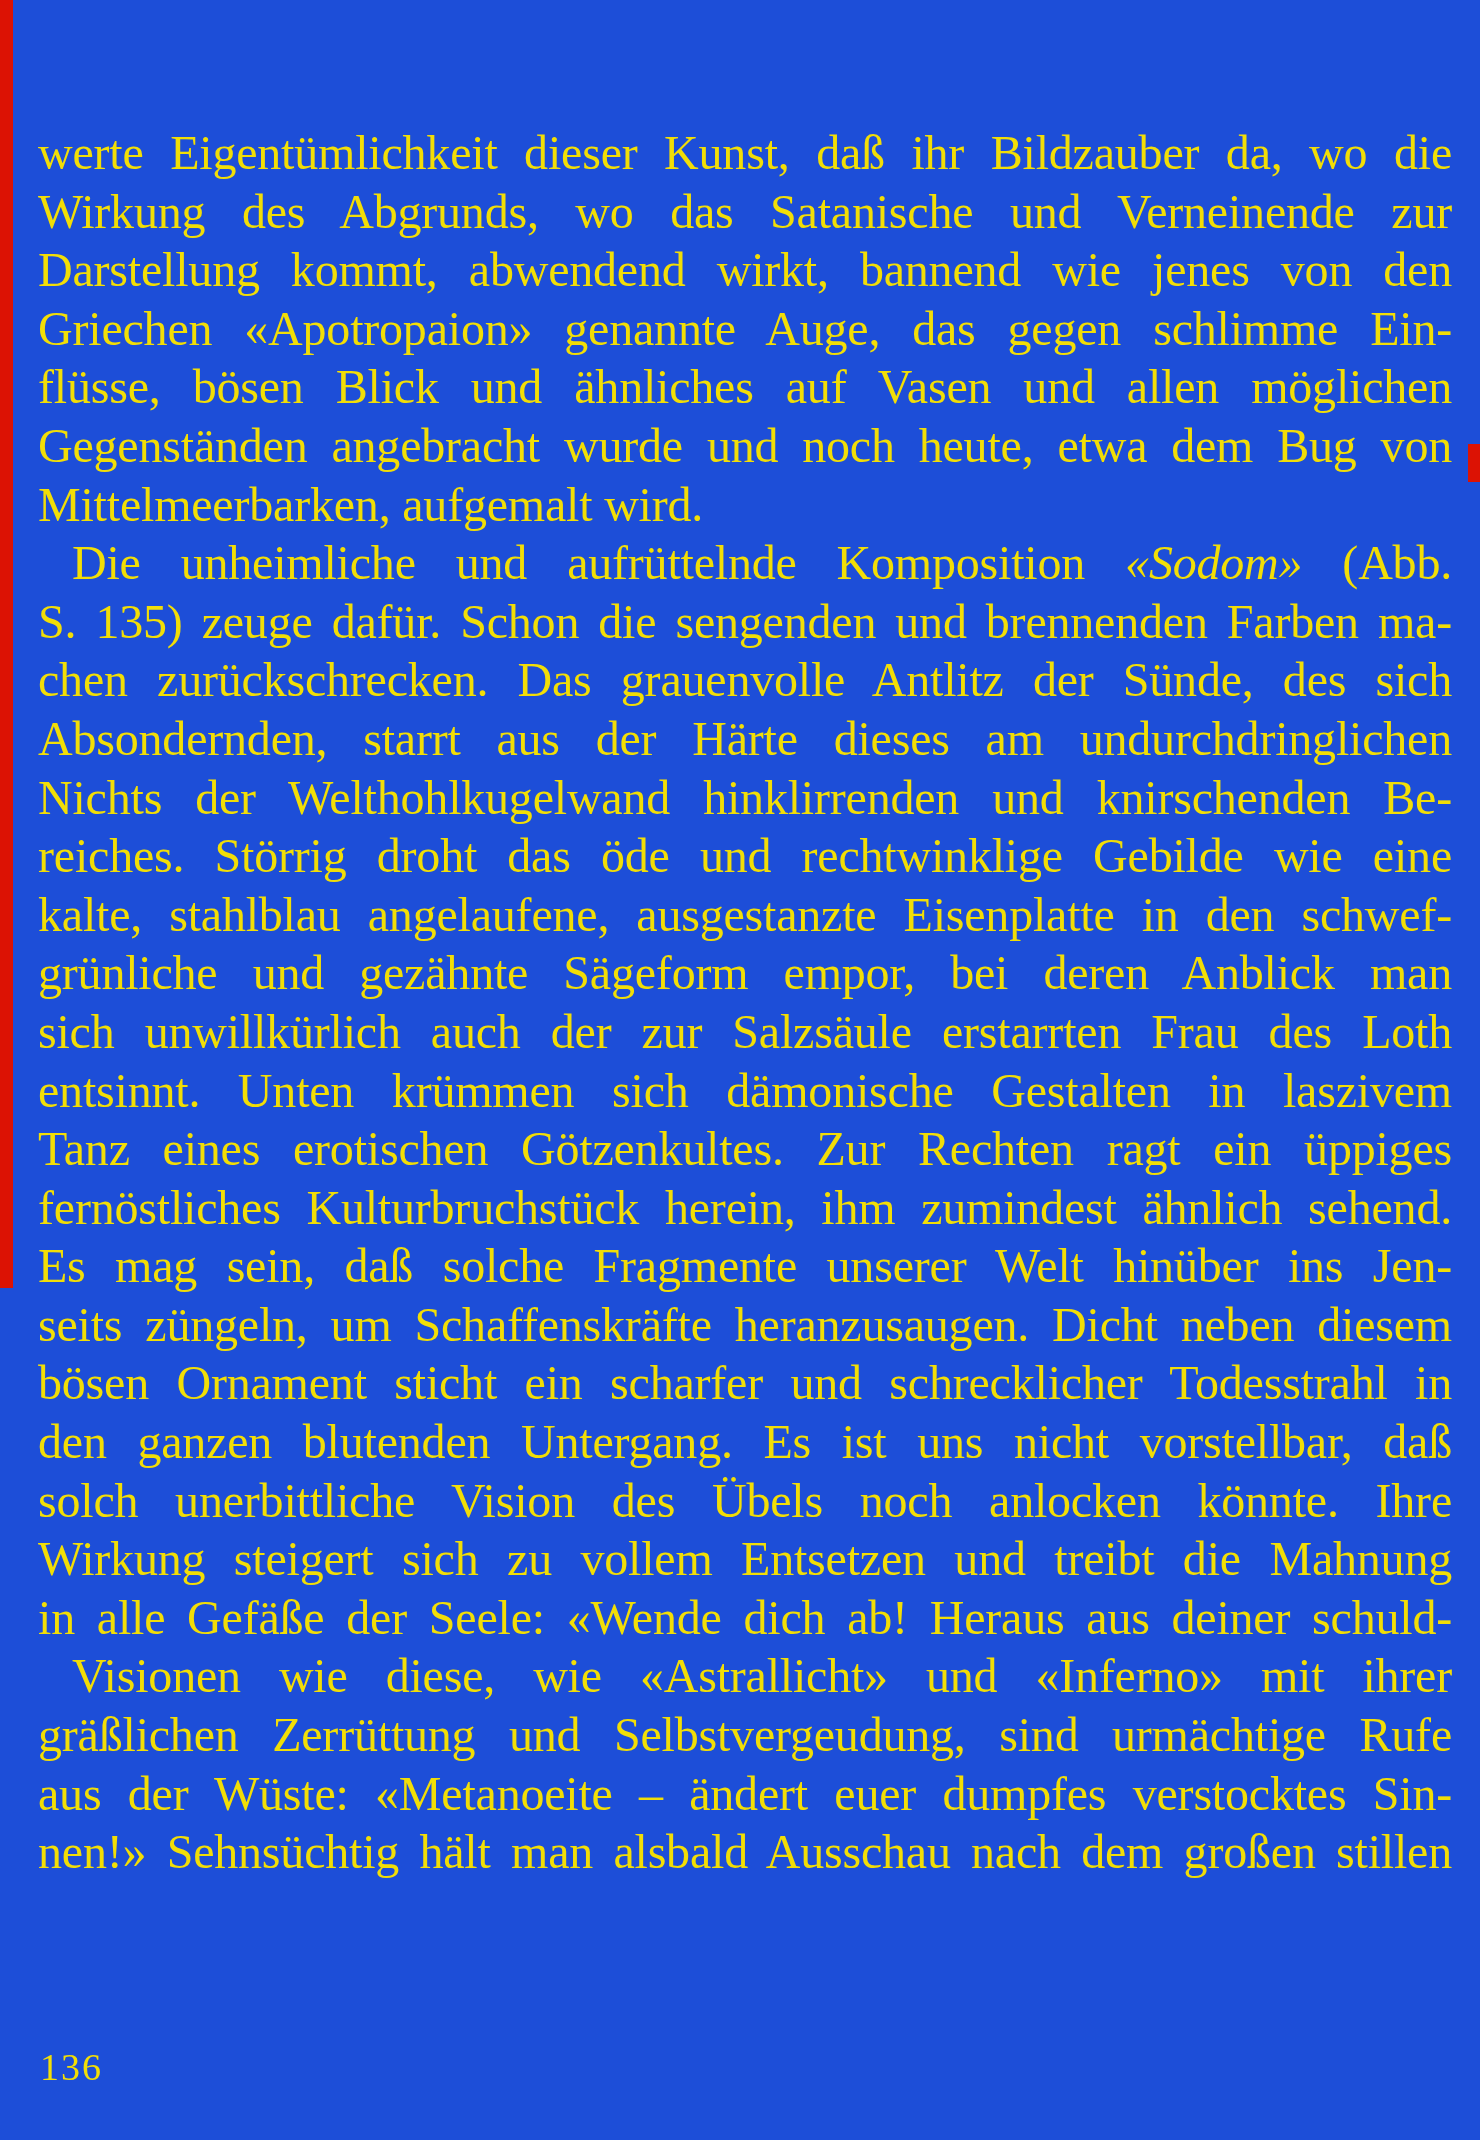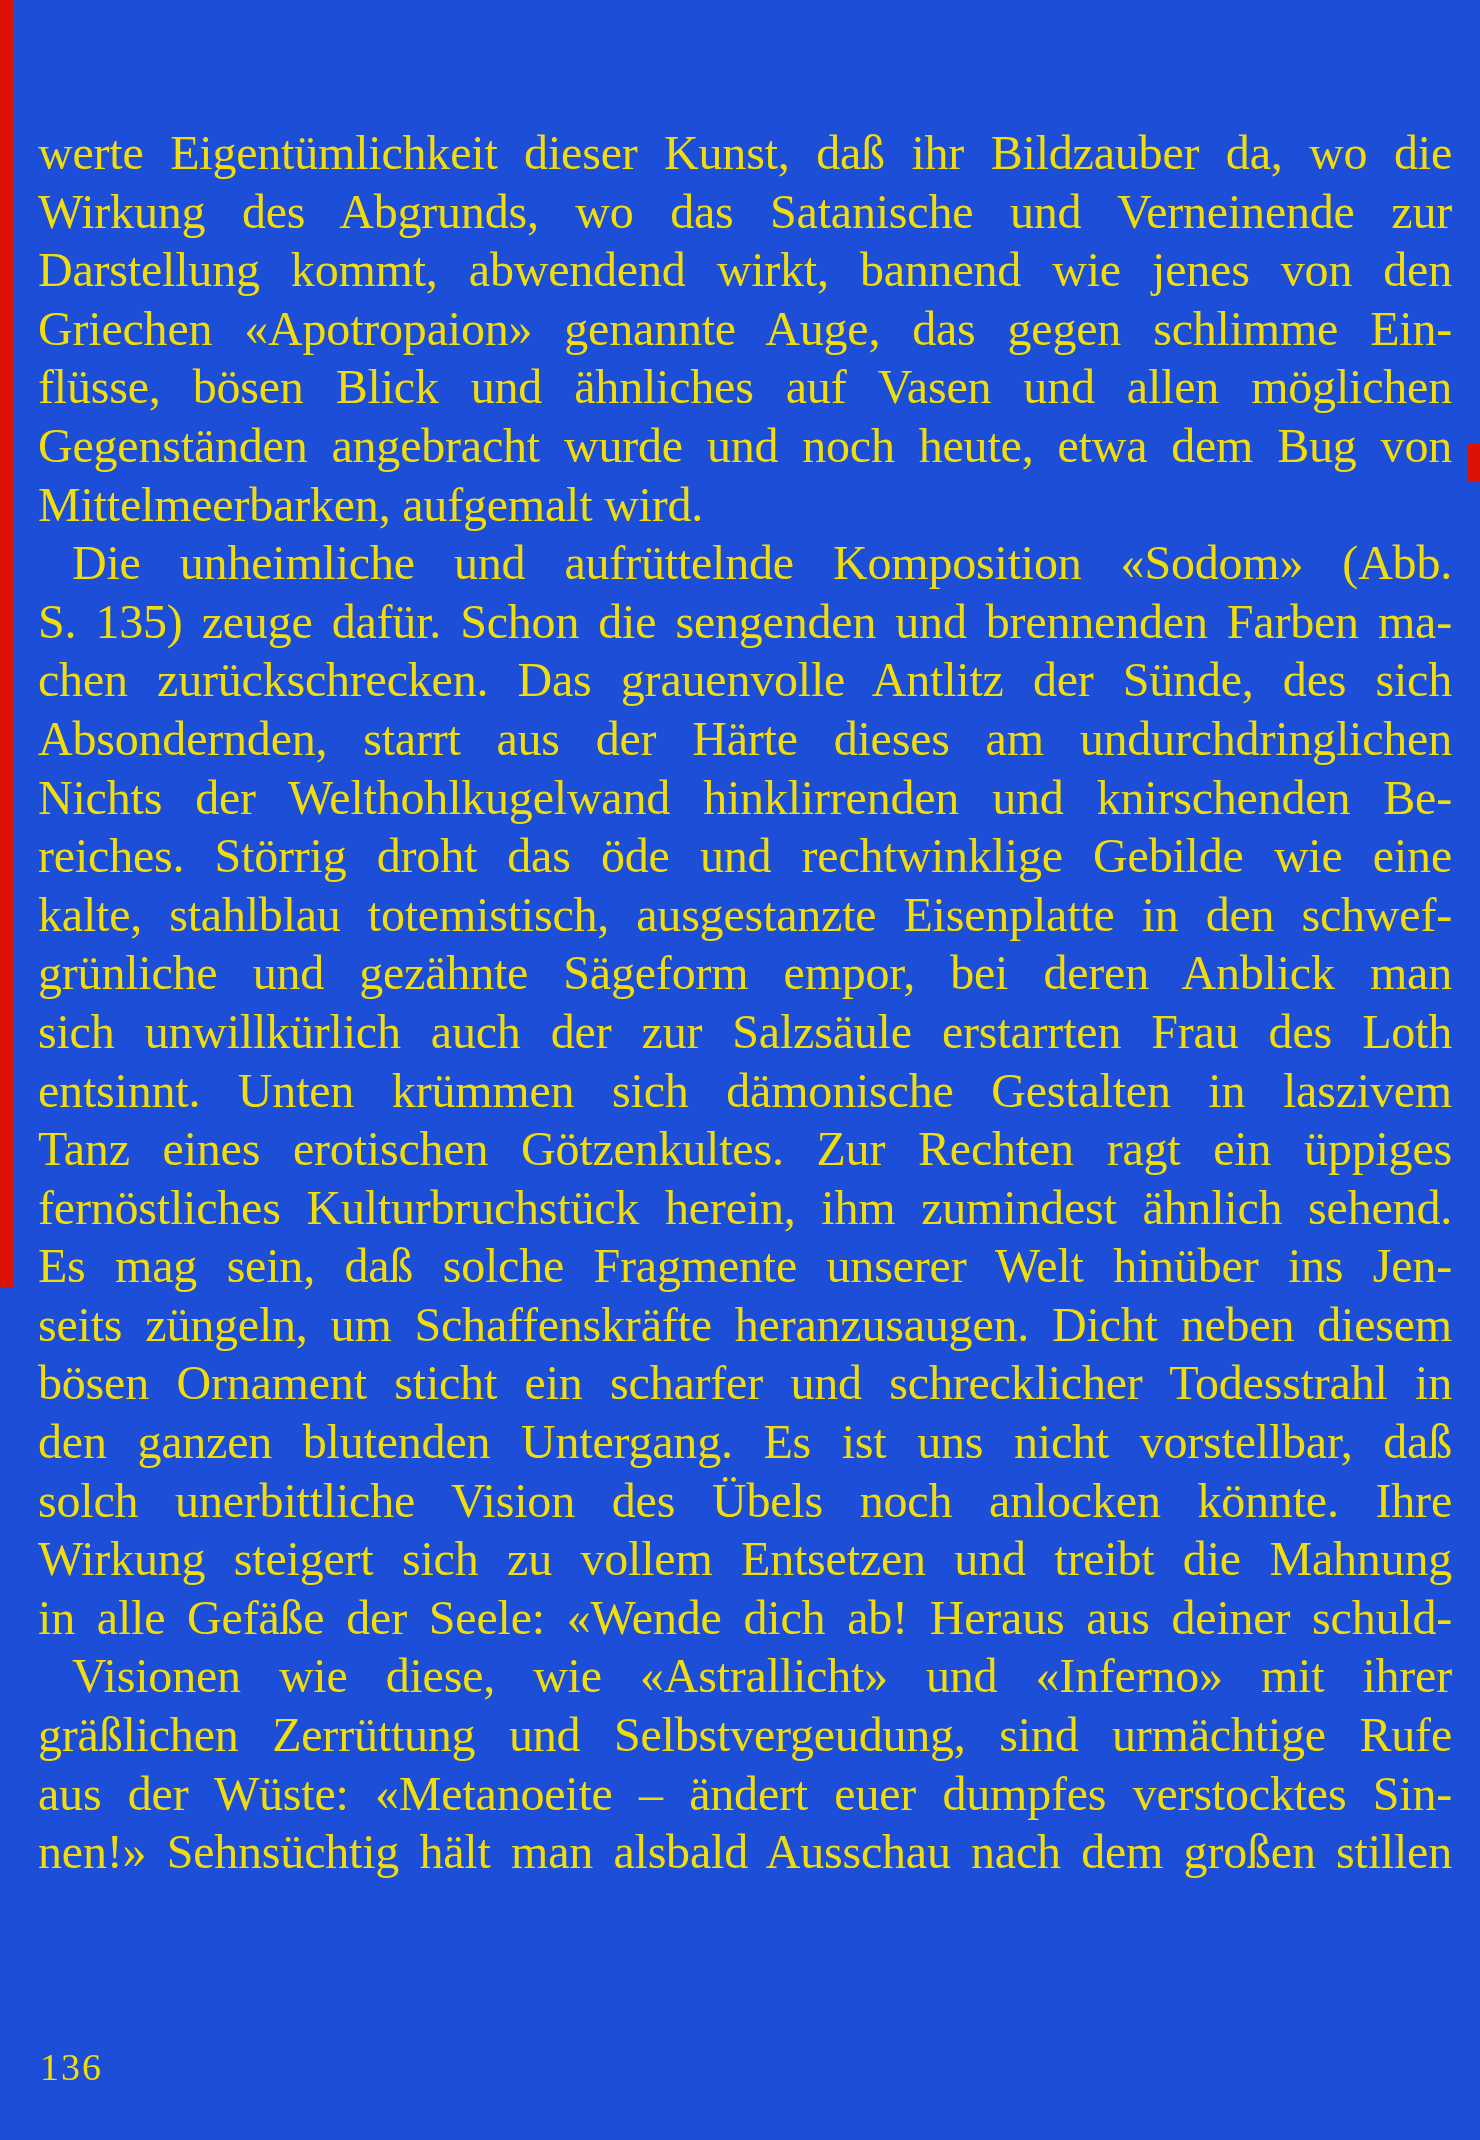--- a/index.html
+++ b/index.html
@@ -30,20 +30,21 @@
     text-align: left;
   }
   .line.just {
     text-align: justify;
     text-align-last: justify;
   }
   .line.indent {
     padding-left: 34px;
   }
   .it {
+    font-style: italic;
   }
   .page-number {
     position: absolute;
     left: 40px;
     top: 2038px;
     color: #f2de06;
     font-size: 38px;
     line-height: 58.6px;
     letter-spacing: 2px;
   }
@@ -77,21 +78,21 @@
       <div class="line just"><span>Griechen «Apotropaion» genannte Auge, das gegen schlimme Ein-</span></div>
       <div class="line just"><span>flüsse, bösen Blick und ähnliches auf Vasen und allen möglichen</span></div>
       <div class="line just"><span>Gegenständen angebracht wurde und noch heute, etwa dem Bug von</span></div>
       <div class="line"><span>Mittelmeerbarken, aufgemalt wird.</span></div>
       <div class="line indent just"><span>Die unheimliche und aufrüttelnde Komposition </span><span class="it">«Sodom»</span><span> (Abb.</span></div>
       <div class="line just"><span>S. 135) zeuge dafür. Schon die sengenden und brennenden Farben ma-</span></div>
       <div class="line just"><span>chen zurückschrecken. Das grauenvolle Antlitz der Sünde, des sich</span></div>
       <div class="line just"><span>Absondernden, starrt aus der Härte dieses am undurchdringlichen</span></div>
       <div class="line just"><span>Nichts der Welthohlkugelwand hinklirrenden und knirschenden Be-</span></div>
       <div class="line just"><span>reiches. Störrig droht das öde und rechtwinklige Gebilde wie eine</span></div>
-      <div class="line just"><span>kalte, stahlblau totemistisch, ausgestanzte Eisenplatte in den schwef-</span></div>
+      <div class="line just"><span>kalte, stahlblau angelaufene, ausgestanzte Eisenplatte in den schwef-</span></div>
       <div class="line just"><span>grünliche und gezähnte Sägeform empor, bei deren Anblick man</span></div>
       <div class="line just"><span>sich unwillkürlich auch der zur Salzsäule erstarrten Frau des Loth</span></div>
       <div class="line just"><span>entsinnt. Unten krümmen sich dämonische Gestalten in laszivem</span></div>
       <div class="line just"><span>Tanz eines erotischen Götzenkultes. Zur Rechten ragt ein üppiges</span></div>
       <div class="line just"><span>fernöstliches Kulturbruchstück herein, ihm zumindest ähnlich sehend.</span></div>
       <div class="line just"><span>Es mag sein, daß solche Fragmente unserer Welt hinüber ins Jen-</span></div>
       <div class="line just"><span>seits züngeln, um Schaffenskräfte heranzusaugen. Dicht neben diesem</span></div>
       <div class="line just"><span>bösen Ornament sticht ein scharfer und schrecklicher Todesstrahl in</span></div>
       <div class="line just"><span>den ganzen blutenden Untergang. Es ist uns nicht vorstellbar, daß</span></div>
       <div class="line just"><span>solch unerbittliche Vision des Übels noch anlocken könnte. Ihre</span></div>

